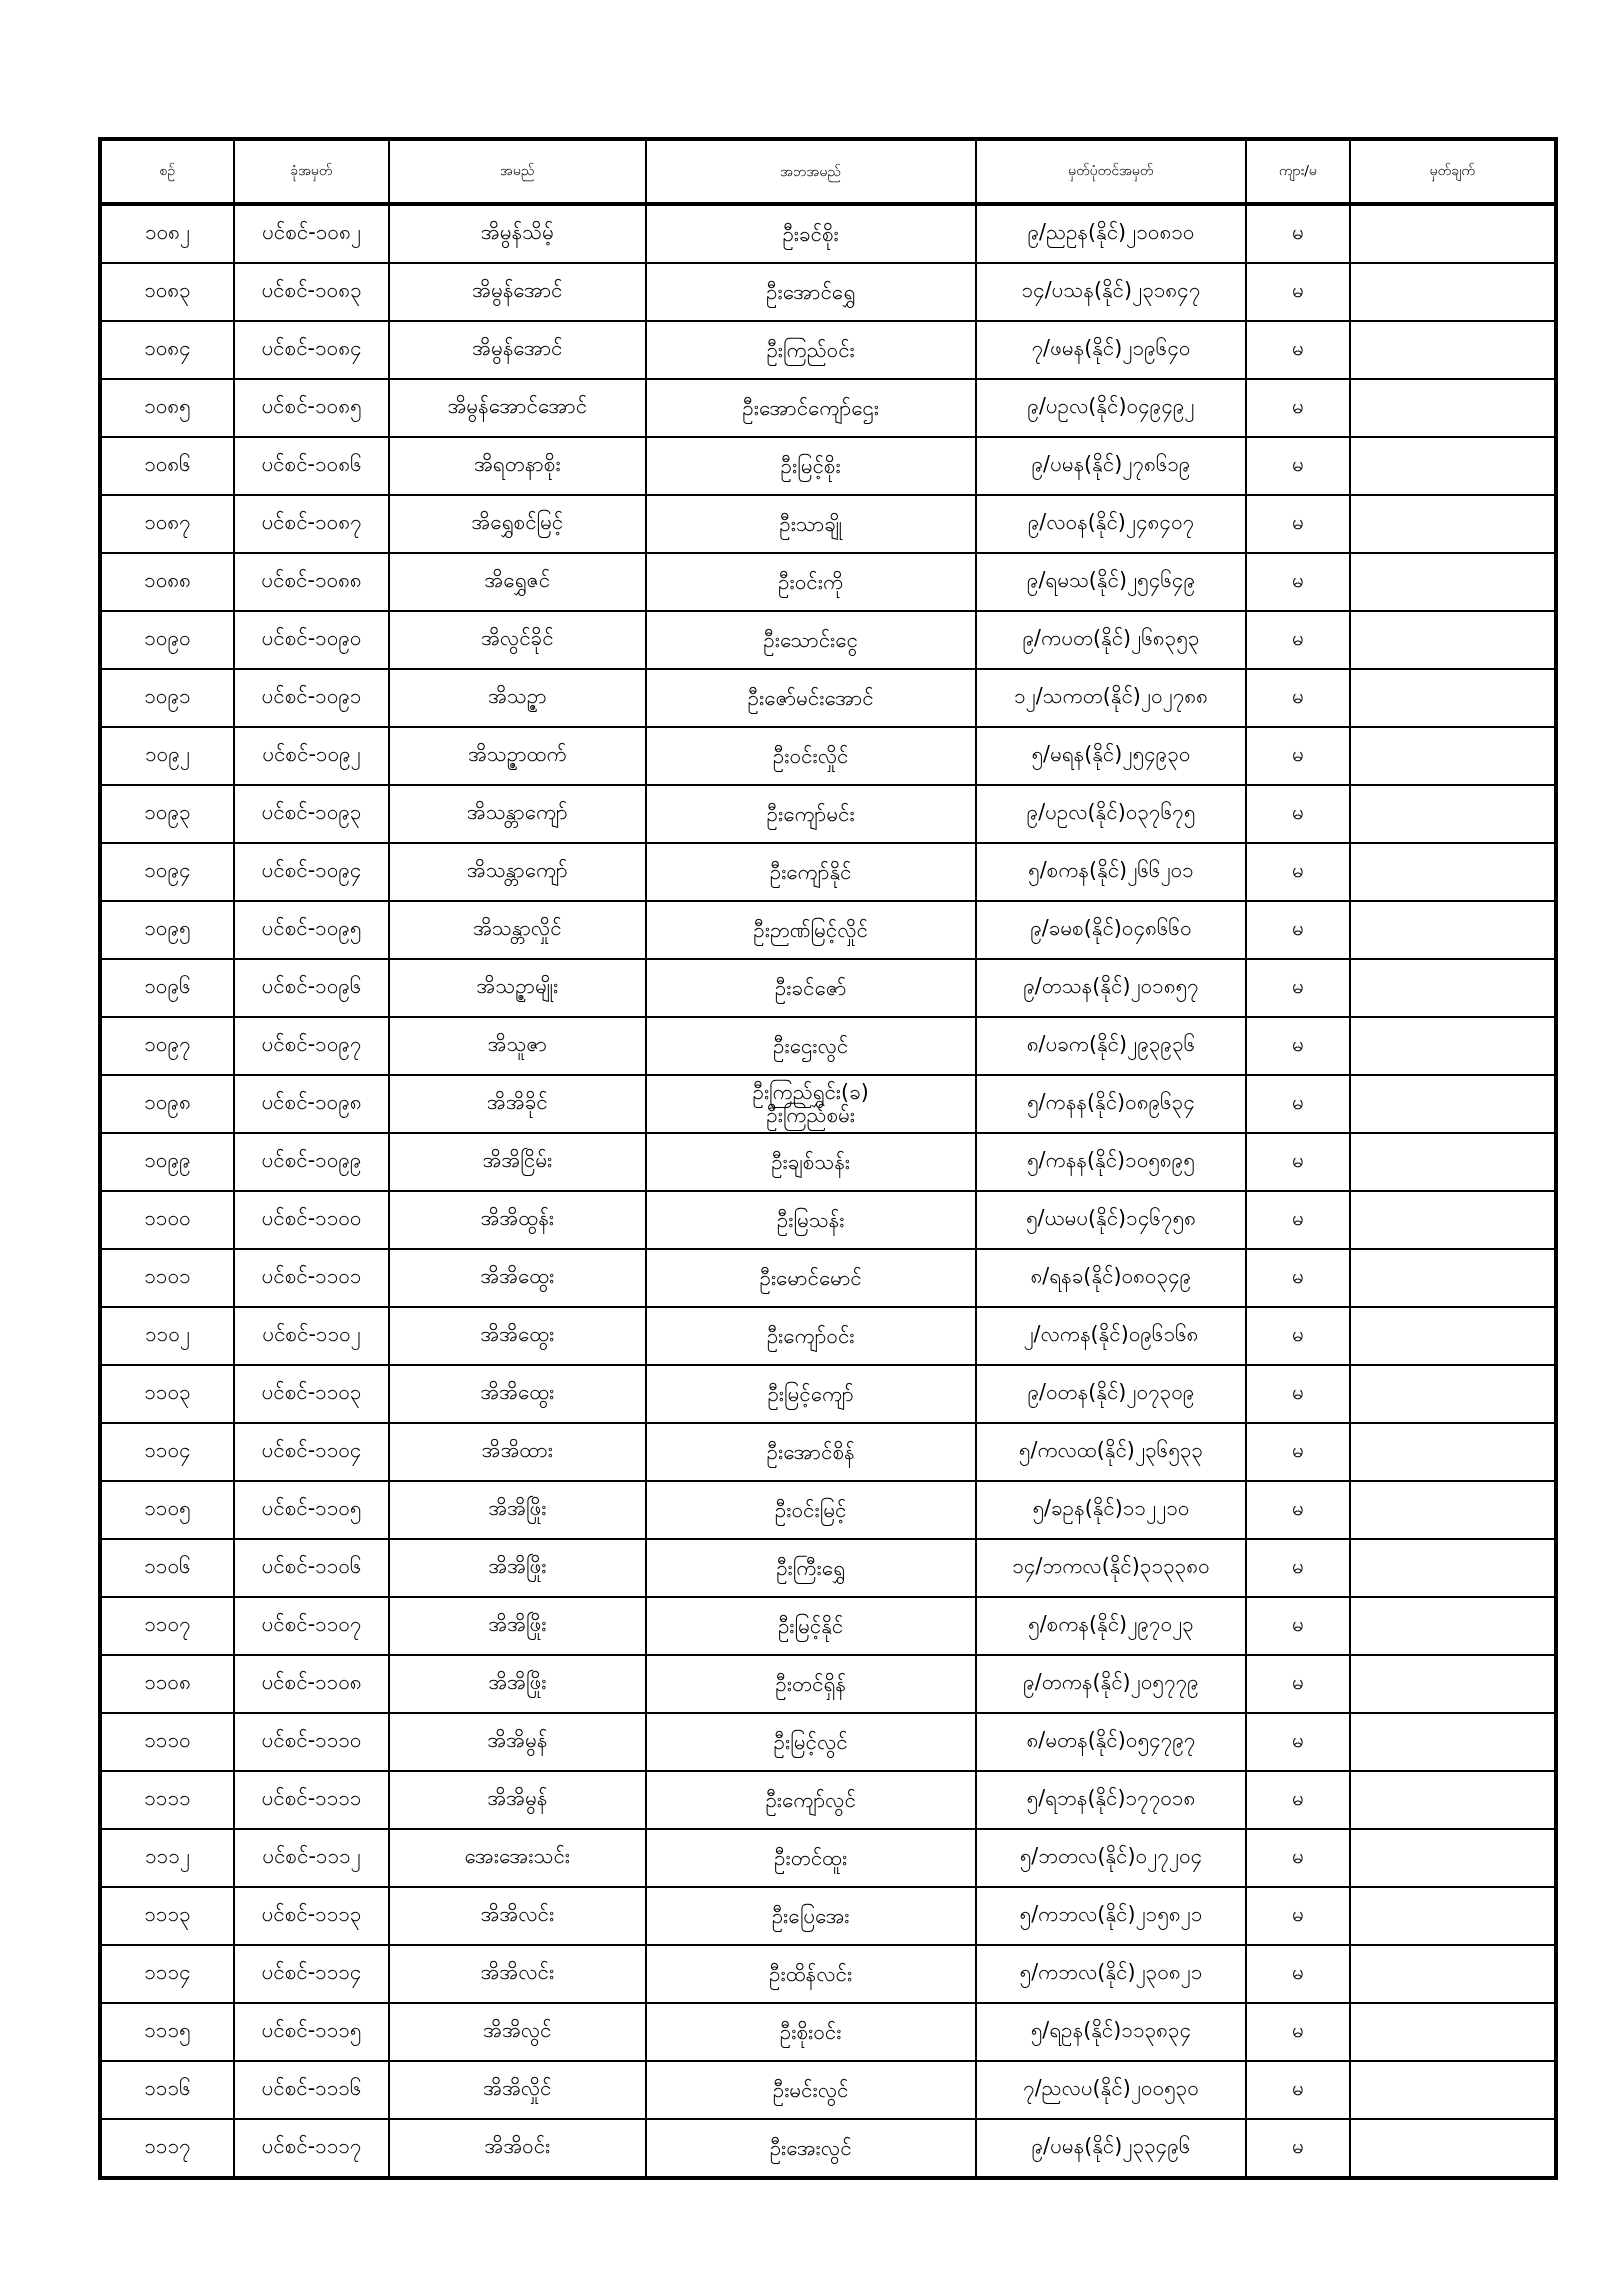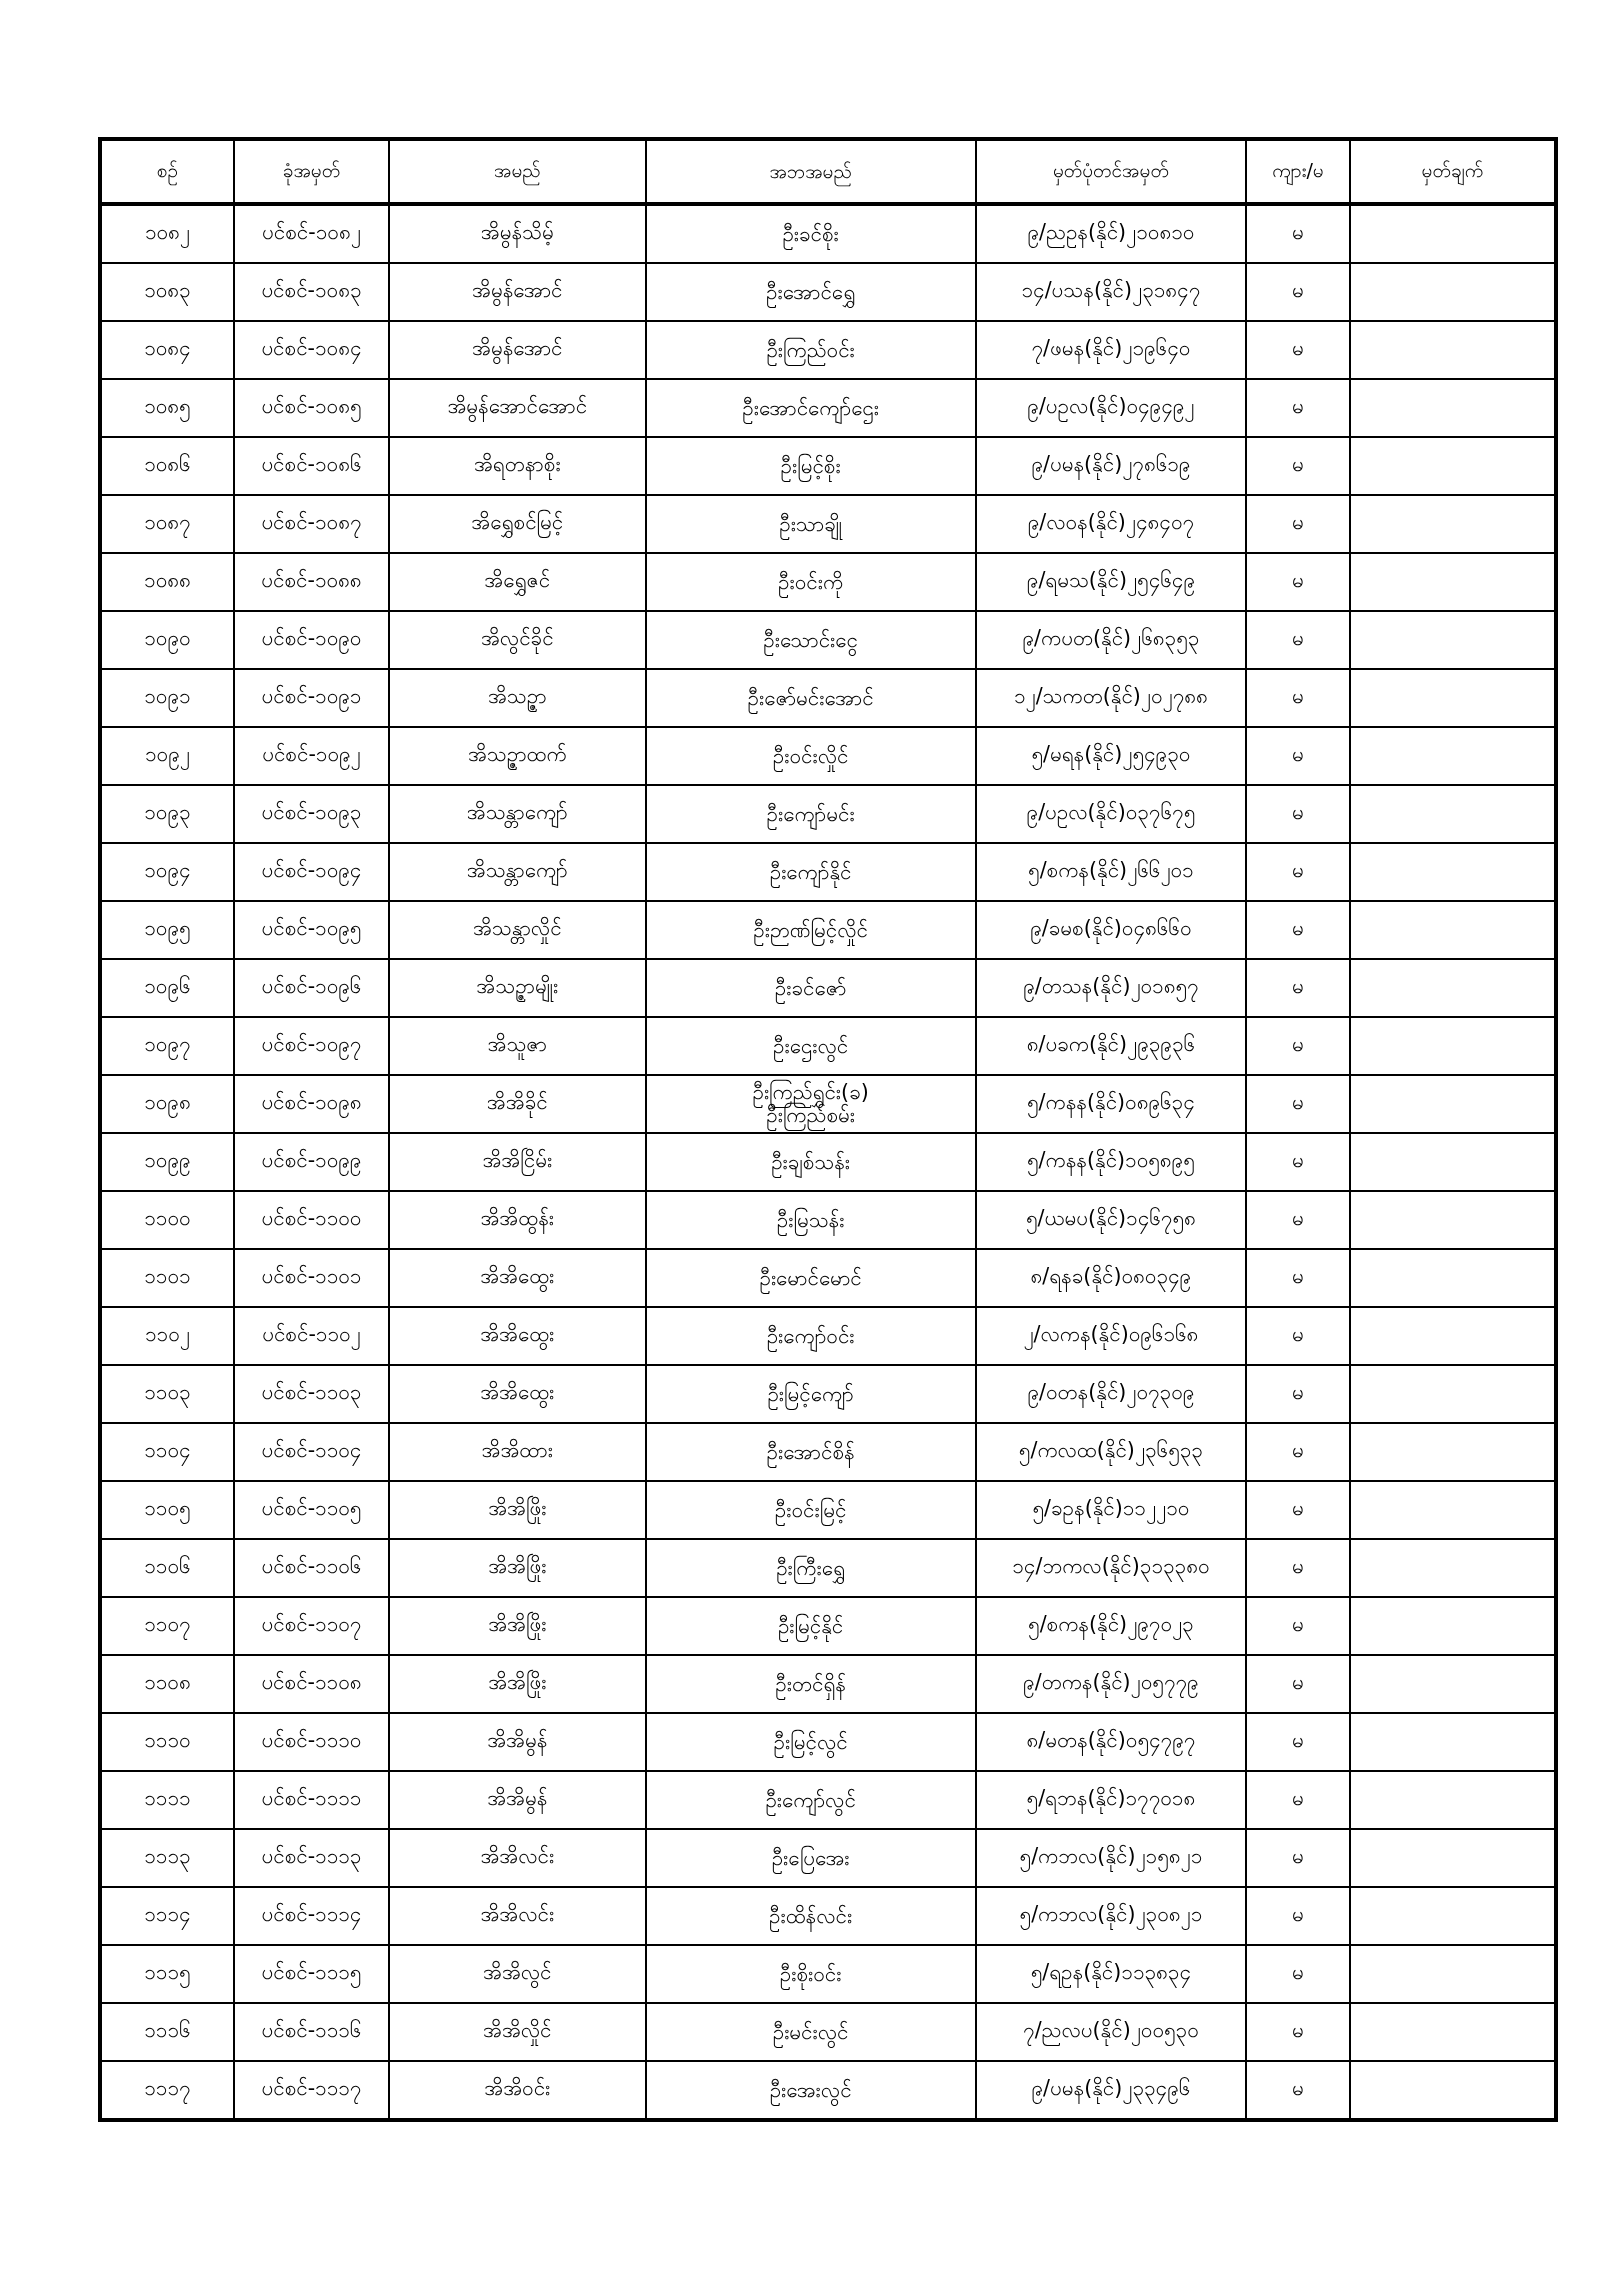--- a/index.html
+++ b/index.html
@@ -31,21 +31,21 @@
     text-align: center;
     vertical-align: middle;
     font-size: 20.6px;
     font-weight: normal;
     padding: 2px 3.9px;
     overflow: hidden;
   }
   table.roster thead th {
     height: 57px;
     border-bottom: 4.9px solid #000000;
-    font-size: 19px;
+    font-size: 14px;
   }
   table.roster tbody td {
     height: 52px;
   }
   .col-serial  { width: 8.9%; }
   .col-roll    { width: 10.5%; }
   .col-name    { width: 17.8%; }
   .col-father  { width: 23.1%; white-space: pre-line; line-height: 1.1; }
   .col-nrc     { width: 18.8%; }
   .col-gender  { width: 6.8%; margin-left: 16px; }
@@ -315,20 +315,29 @@
         <tr>
           <td class="col-serial">၁၁၁၁</td>
           <td class="col-roll">ပင်စင်-၁၁၁၁</td>
           <td class="col-name">အိအိမွန်</td>
           <td class="col-father">ဦးကျော်လွင်</td>
           <td class="col-nrc">၅/ရဘန(နိုင်)၁၇၇၀၁၈</td>
           <td class="col-gender">မ</td>
           <td class="col-remark"></td>
         </tr>
         <tr>
+          <td class="col-serial">၁၁၁၂</td>
+          <td class="col-roll">ပင်စင်-၁၁၁၂</td>
+          <td class="col-name">အေးအေးသင်း</td>
+          <td class="col-father">ဦးတင်ထူး</td>
+          <td class="col-nrc">၅/ဘတလ(နိုင်)၀၂၇၂၀၄</td>
+          <td class="col-gender">မ</td>
+          <td class="col-remark"></td>
+        </tr>
+        <tr>
           <td class="col-serial">၁၁၁၃</td>
           <td class="col-roll">ပင်စင်-၁၁၁၃</td>
           <td class="col-name">အိအိလင်း</td>
           <td class="col-father">ဦးပြေအေး</td>
           <td class="col-nrc">၅/ကဘလ(နိုင်)၂၁၅၈၂၁</td>
           <td class="col-gender">မ</td>
           <td class="col-remark"></td>
         </tr>
         <tr>
           <td class="col-serial">၁၁၁၄</td>

